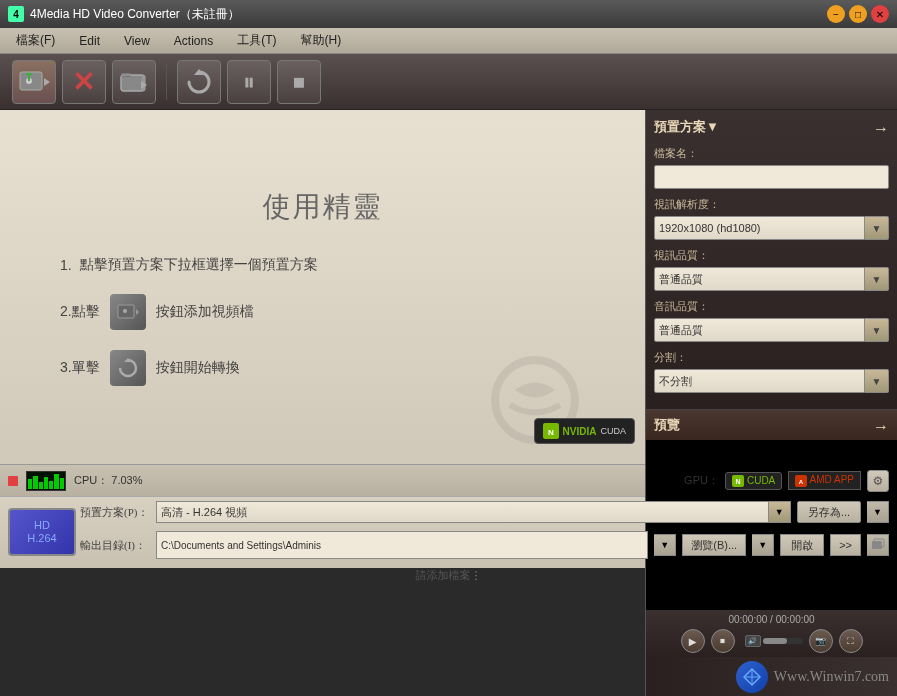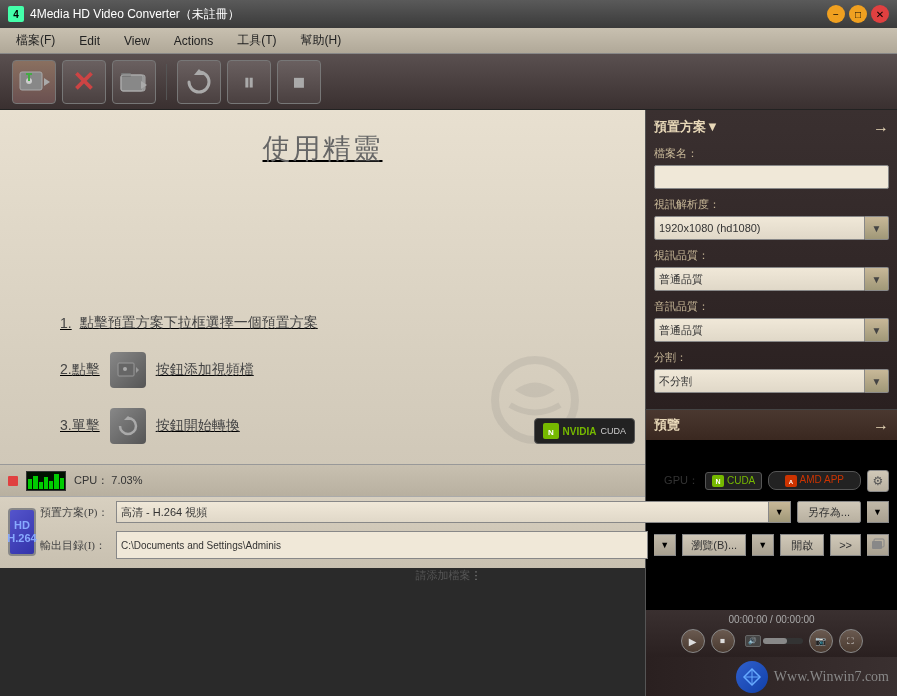--- a/index.html
+++ b/index.html
@@ -110,23 +110,22 @@
     }
 
     
     .content-area {
       flex: 1;
       background: linear-gradient(to bottom, #e8e0d0, #d0c8b8);
       position: relative;
       display: flex;
       flex-direction: column;
       align-items: center;
-      justify-content: space-between;
+      justify-content: center;
       padding-top: 20px;
-      text-decoration: underline;
     }
     .wizard-title {
       font-size: 28px;
       color: #666;
       font-weight: normal;
       margin-bottom: 30px;
       letter-spacing: 2px;
     }
     .wizard-steps {
       width: 100%;
@@ -354,22 +353,22 @@
       color: #76b900;
       font-size: 10px;
       cursor: pointer;
       display: flex;
       align-items: center;
       gap: 3px;
     }
     .amd-btn {
       background: #222;
       border: 1px solid #555;
-      border-radius: 8px;
-      padding: 2px 16px;
+      border-radius: 0;
+      padding: 2px 6px;
       color: #cc3300;
       font-size: 10px;
       cursor: pointer;
     }
     .settings-btn {
       width: 22px;
       height: 22px;
       background: linear-gradient(to bottom, #d0c8b8, #b8b0a0);
       border: 1px solid #888;
       border-radius: 3px;
@@ -739,21 +738,21 @@
           <text x="6" y="9" text-anchor="middle" fill="#fff" font-size="6" font-weight="bold">A</text>
         </svg>
       <span>AMD APP</span>
     </div>
     <div class="settings-btn">⚙</div>
   </div>
 </div>
 
 <div class="bottom-bar">
   <div style="display:flex; align-items:center; gap:4px; margin-bottom:5px;">
-    <div style="width:28px; height:48px; background:linear-gradient(135deg,#5555cc,#3333aa); border:2px solid #888; border-radius:4px; display:flex; align-items:center; justify-content:center; color:#88aaff; font-size:11px; font-weight:bold; flex-shrink:0; text-align:center; line-height:1.2;">HD<br>H.264</div>
+    <div style="width:68px; height:48px; background:linear-gradient(135deg,#5555cc,#3333aa); border:2px solid #888; border-radius:4px; display:flex; align-items:center; justify-content:center; color:#88aaff; font-size:11px; font-weight:normal; flex-shrink:0; text-align:center; line-height:1.2;">HD<br>H.264</div>
     <div class="profile-rows">
 
       <div class="bottom-row">
         <span class="bottom-label">預置方案(P)：</span>
         <div class="bottom-select-wrap">
           <select class="bottom-select">
             <option>高清 - H.264 視頻</option>
           </select>
           <div class="bottom-select-arrow">▼</div>
         </div>

